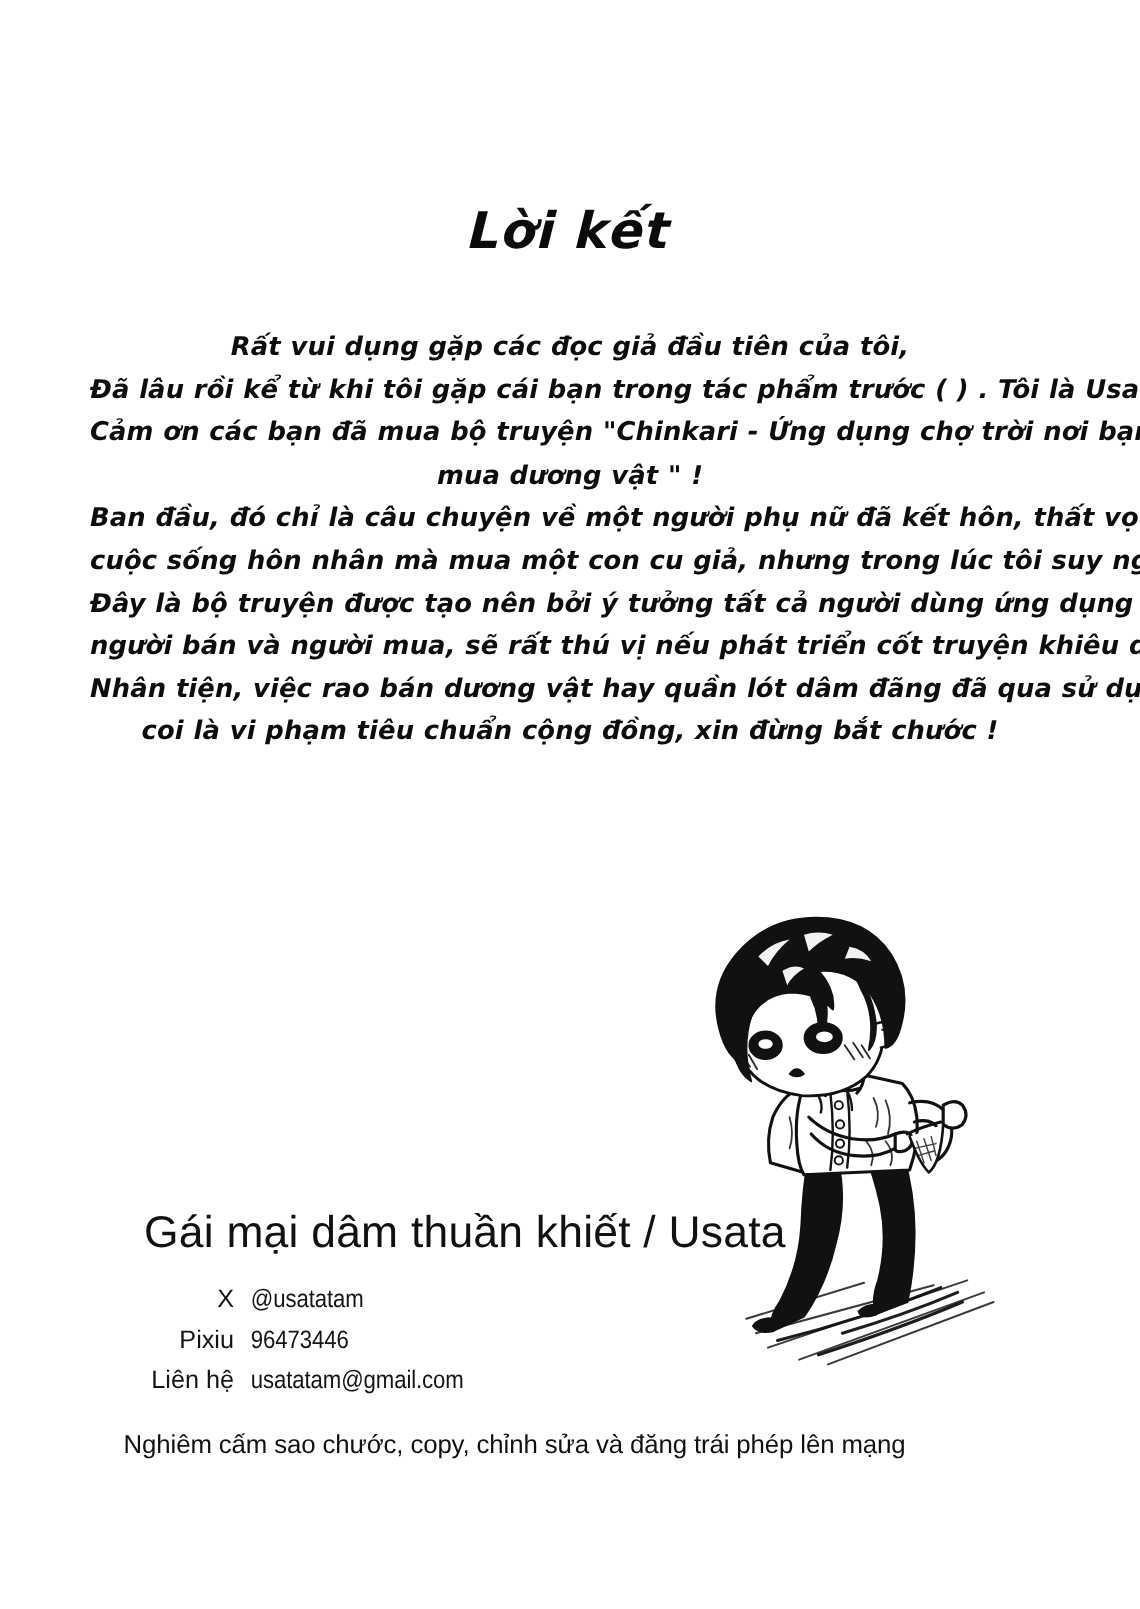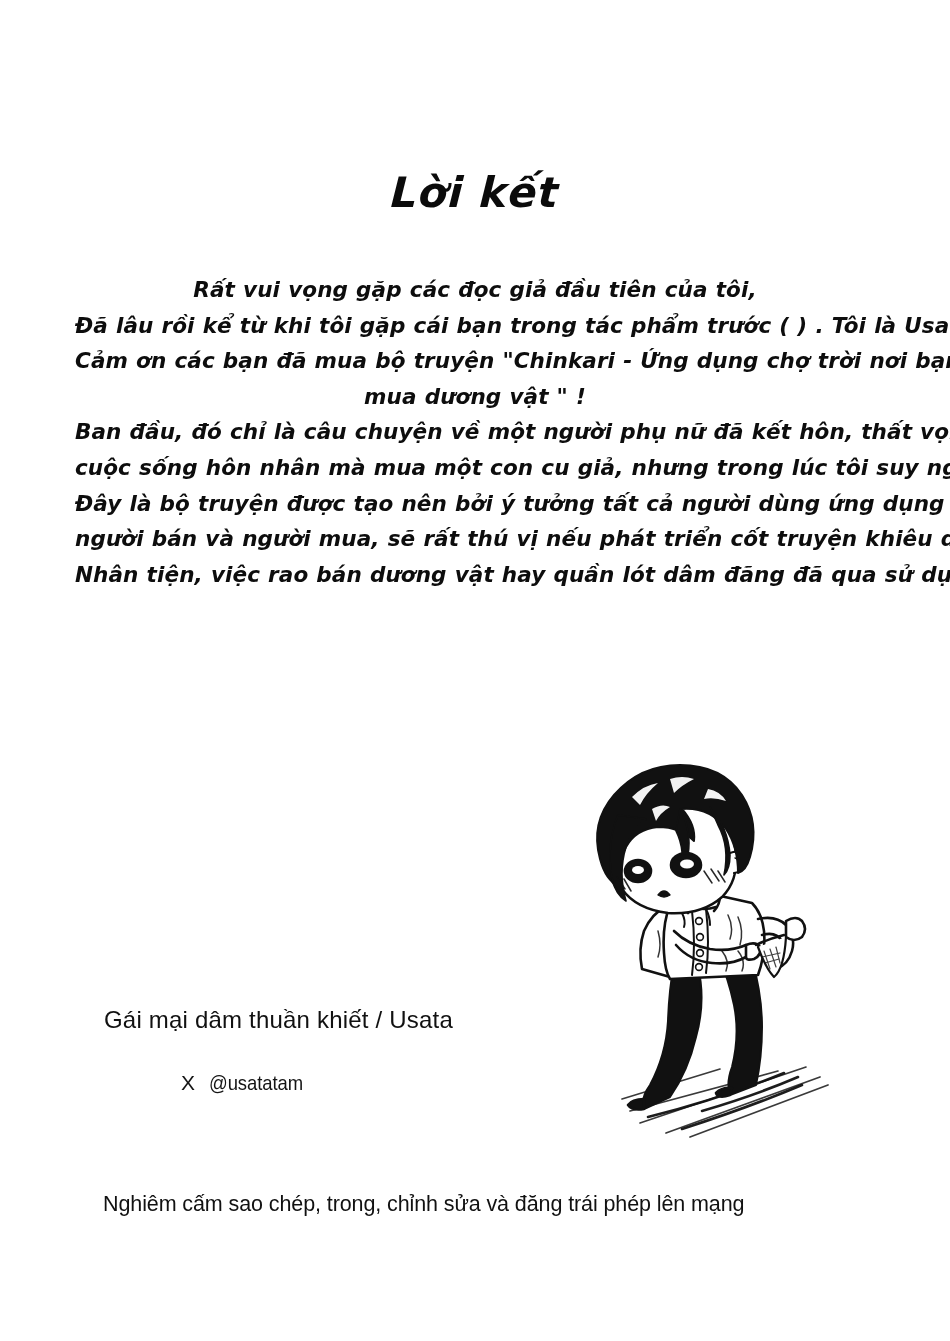--- a/index.html
+++ b/index.html
@@ -57,23 +57,23 @@
   }
   .afterword-body .line {
     display: block;
     white-space: nowrap;
   }
 
   
   .credit-title {
     position: absolute;
     top: 1006px;
-    left: 104px;
+    left: 120px;
     font-family: "Liberation Sans", sans-serif;
-    font-size: 24px;
+    font-size: 37px;
     font-weight: 400;
     color: #111111;
     letter-spacing: 0.2px;
     white-space: nowrap;
   }
 
   .contact-table {
     position: absolute;
     top: 1066px;
     left: 95px;
@@ -127,29 +127,30 @@
   .illustration svg { display: block; width: 100%; height: 100%; }
 </style>
 </head>
 <body>
 
 <div class="page">
 
   <div class="afterword-title">Lời kết</div>
 
   <div class="afterword-body">
-    <span class="line">Rất vui vọng gặp các đọc giả đầu tiên của tôi,</span>
+    <span class="line">Rất vui dụng gặp các đọc giả đầu tiên của tôi,</span>
     <span class="line">Đã lâu rồi kể từ khi tôi gặp cái bạn trong tác phẩm trước ( ) . Tôi là Usata đây.</span>
     <span class="line">Cảm ơn các bạn đã mua bộ truyện "Chinkari - Ứng dụng chợ trời nơi bạn có thể</span>
     <span class="line">mua dương vật " !</span>
     <span class="line">Ban đầu, đó chỉ là câu chuyện về một người phụ nữ đã kết hôn, thất vọng về</span>
     <span class="line">cuộc sống hôn nhân mà mua một con cu giả, nhưng trong lúc tôi suy nghĩ về</span>
     <span class="line">Đây là bộ truyện được tạo nên bởi ý tưởng tất cả người dùng ứng dụng đều là</span>
     <span class="line">người bán và người mua, sẽ rất thú vị nếu phát triển cốt truyện khiêu dâm từ đó.</span>
     <span class="line">Nhân tiện, việc rao bán dương vật hay quần lót dâm đãng đã qua sử dụng được</span>
+    <span class="line">coi là vi phạm tiêu chuẩn cộng đồng, xin đừng bắt chước !</span>
   </div>
 
   <div class="illustration">
     <svg viewBox="0 0 270 400" xmlns="http://www.w3.org/2000/svg" fill="none" stroke="#111" stroke-width="2.6" stroke-linecap="round" stroke-linejoin="round">
 
       <g stroke="#2a2a2a" stroke-width="1.7" opacity="0.92">
         <path d="M60 356 L208 316"></path>
         <path d="M70 368 L236 312"></path>
         <path d="M96 378 L250 322"></path>
         <path d="M120 382 L258 330"></path>
@@ -310,18 +311,26 @@
   </div>
 
   <div class="credit-title">Gái mại dâm thuần khiết / Usata</div>
 
   <table class="contact-table">
     <tbody>
       <tr>
         <td class="label">X</td>
         <td class="value">@usatatam</td>
       </tr>
+      <tr>
+        <td class="label">Pixiu</td>
+        <td class="value">96473446</td>
+      </tr>
+      <tr>
+        <td class="label">Liên hệ</td>
+        <td class="value">usatatam@gmail.com</td>
+      </tr>
     </tbody>
   </table>
 
-  <div class="disclaimer">Nghiêm cấm sao chép, trong, chỉnh sửa và đăng trái phép lên mạng</div>
+  <div class="disclaimer">Nghiêm cấm sao chước, copy, chỉnh sửa và đăng trái phép lên mạng</div>
 
 </div>
 
 </body></html>

